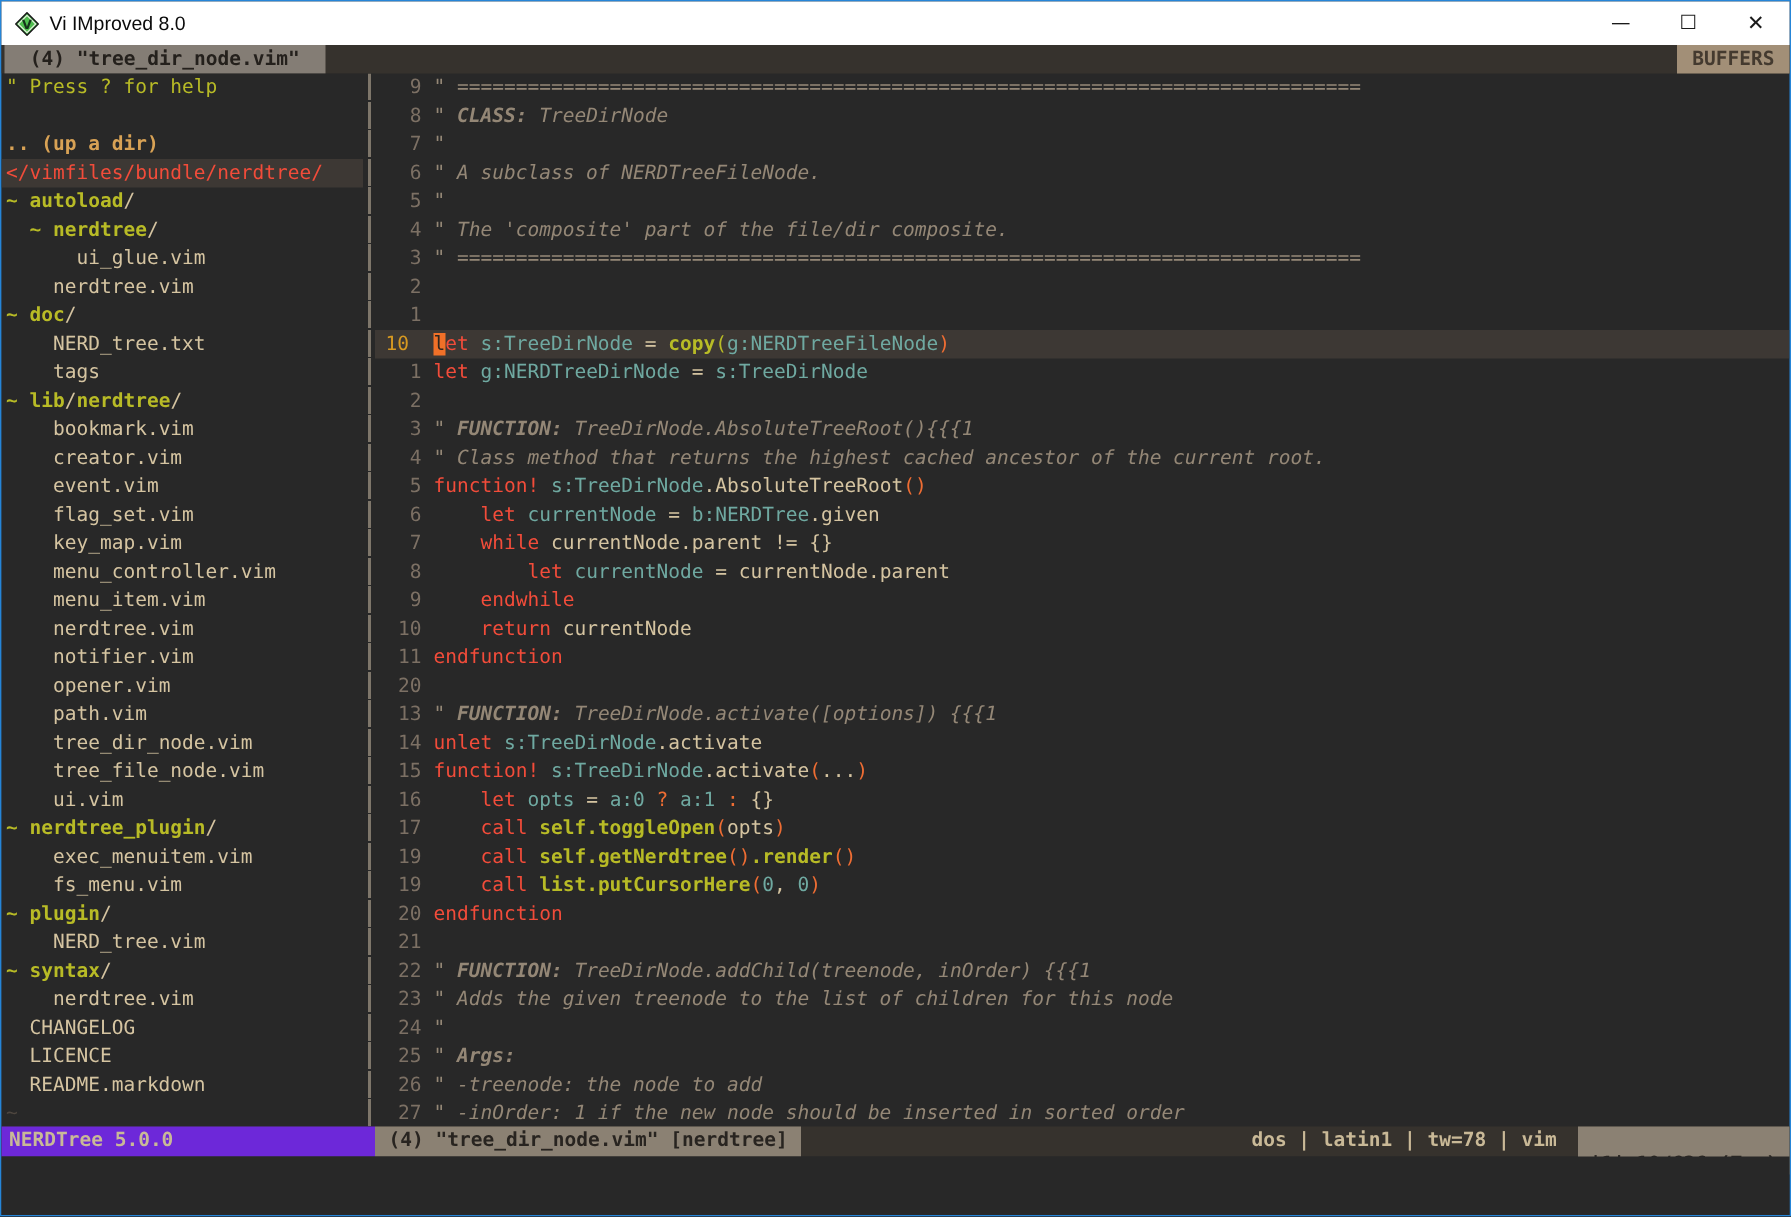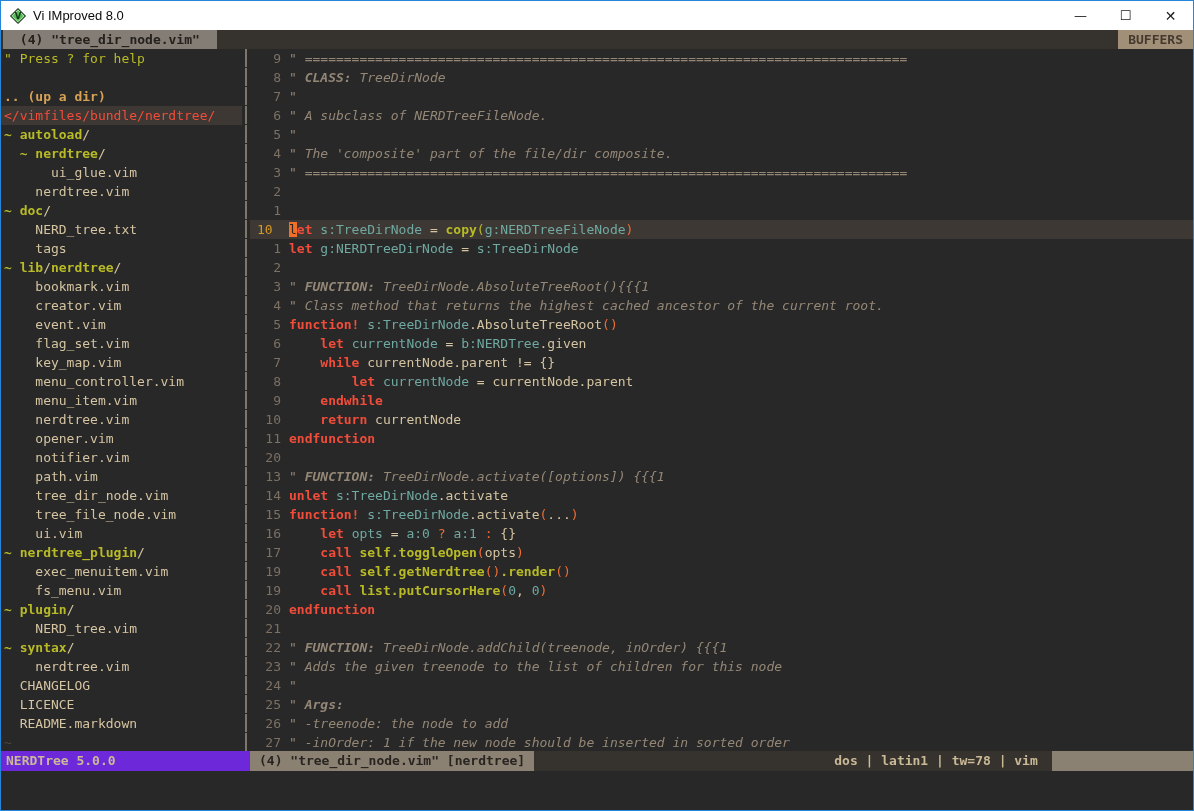--- a/index.html
+++ b/index.html
@@ -54,21 +54,21 @@
   .erow.cline { margin-left:-7px; padding-left:7px; }
   .lnum {
     display:inline-block; width:24px; margin-right:8px;
     text-align:right; color:#7c7064;
   }
   .lnum.curn { text-align:left; color:#d79921; }
   .codespan { white-space:pre; }
   
   .tk-c  { color:#948776; font-style:italic; }
   .tk-cb { color:#948776; font-style:italic; font-weight:bold; }
-  .tk-k  { color:#f24c3a;font-weight:bold; }
+  .tk-k  { color:#f24c3a; }
   .tk-i  { color:#6fa9a1; }
   .tk-f  { color:#b8bb26; font-weight:bold; }
   .tk-p  { color:#ee6d33; }
   .tk-g  { color:#b8bb26; }
   .tk-q  { color:#ee6d33; }
   .tk-t  { color:#d5c4a1; }
   .tk-cur{ background:#f07028; color:#2e2620; }
   .tk-h  { color:#b8bb26; }
   .tk-u  { color:#d8a255; font-weight:bold; }
   .tk-r  { color:#f24c3a; }
@@ -127,22 +127,22 @@
         <div class="trow"><span class="codespan"><span class="tk-t">    </span><span class="tk-fi">tags</span></span></div>
         <div class="trow"><span class="codespan"><span class="tk-d">~ lib</span><span class="tk-t">/</span><span class="tk-d">nerdtree</span><span class="tk-t">/</span></span></div>
         <div class="trow"><span class="codespan"><span class="tk-t">    </span><span class="tk-fi">bookmark.vim</span></span></div>
         <div class="trow"><span class="codespan"><span class="tk-t">    </span><span class="tk-fi">creator.vim</span></span></div>
         <div class="trow"><span class="codespan"><span class="tk-t">    </span><span class="tk-fi">event.vim</span></span></div>
         <div class="trow"><span class="codespan"><span class="tk-t">    </span><span class="tk-fi">flag_set.vim</span></span></div>
         <div class="trow"><span class="codespan"><span class="tk-t">    </span><span class="tk-fi">key_map.vim</span></span></div>
         <div class="trow"><span class="codespan"><span class="tk-t">    </span><span class="tk-fi">menu_controller.vim</span></span></div>
         <div class="trow"><span class="codespan"><span class="tk-t">    </span><span class="tk-fi">menu_item.vim</span></span></div>
         <div class="trow"><span class="codespan"><span class="tk-t">    </span><span class="tk-fi">nerdtree.vim</span></span></div>
+        <div class="trow"><span class="codespan"><span class="tk-t">    </span><span class="tk-fi">notifier.vim</span></span></div>
         <div class="trow"><span class="codespan"><span class="tk-t">    </span><span class="tk-fi">opener.vim</span></span></div>
-        <div class="trow"><span class="codespan"><span class="tk-t">    </span><span class="tk-fi">notifier.vim</span></span></div>
         <div class="trow"><span class="codespan"><span class="tk-t">    </span><span class="tk-fi">path.vim</span></span></div>
         <div class="trow"><span class="codespan"><span class="tk-t">    </span><span class="tk-fi">tree_dir_node.vim</span></span></div>
         <div class="trow"><span class="codespan"><span class="tk-t">    </span><span class="tk-fi">tree_file_node.vim</span></span></div>
         <div class="trow"><span class="codespan"><span class="tk-t">    </span><span class="tk-fi">ui.vim</span></span></div>
         <div class="trow"><span class="codespan"><span class="tk-d">~ nerdtree_plugin</span><span class="tk-t">/</span></span></div>
         <div class="trow"><span class="codespan"><span class="tk-t">    </span><span class="tk-fi">exec_menuitem.vim</span></span></div>
         <div class="trow"><span class="codespan"><span class="tk-t">    </span><span class="tk-fi">fs_menu.vim</span></span></div>
         <div class="trow"><span class="codespan"><span class="tk-d">~ plugin</span><span class="tk-t">/</span></span></div>
         <div class="trow"><span class="codespan"><span class="tk-t">    </span><span class="tk-fi">NERD_tree.vim</span></span></div>
         <div class="trow"><span class="codespan"><span class="tk-d">~ syntax</span><span class="tk-t">/</span></span></div>

